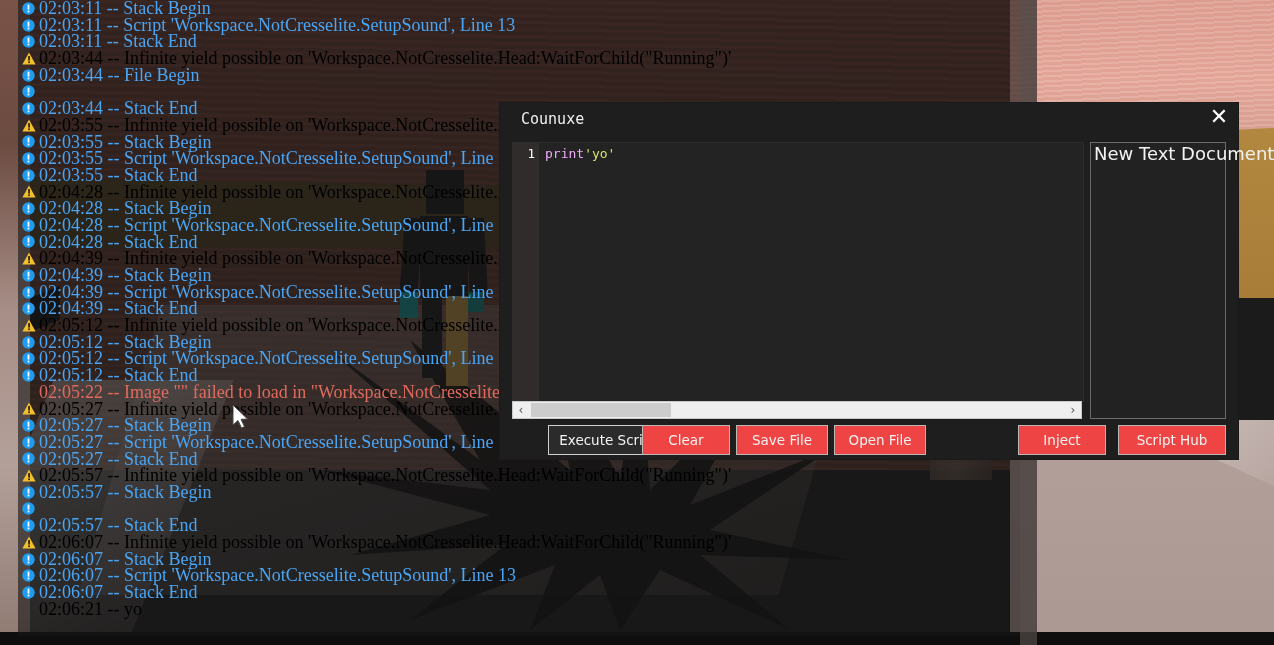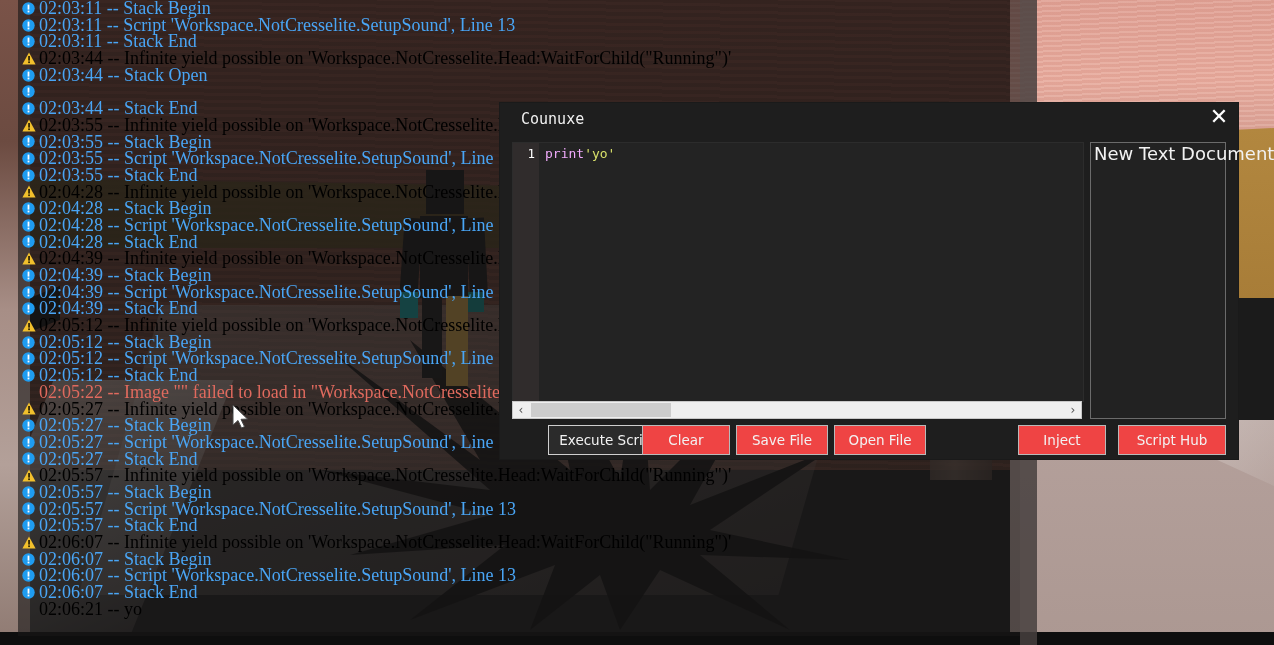--- a/index.html
+++ b/index.html
@@ -278,21 +278,21 @@
         <span>02:03:44 -- Infinite yield possible on 'Workspace.NotCresselite.Head:WaitForChild("Running")'</span>
       </div>
       <div class="console-line ln-info">
         <span class="ic">
           <svg width="13" height="13" viewBox="0 0 13 13">
             <circle cx="6.5" cy="6.5" r="6.2" fill="#1f9cf0"></circle>
             <rect x="5.6" y="2.6" width="1.8" height="5" fill="#fff"></rect>
             <rect x="5.6" y="8.6" width="1.8" height="1.8" fill="#fff"></rect>
           </svg>
         </span>
-        <span>02:03:44 -- Stack Open</span>
+        <span>02:03:44 -- File Begin</span>
       </div>
       <div class="console-line ln-info">
         <span class="ic">
           <svg width="13" height="13" viewBox="0 0 13 13">
             <circle cx="6.5" cy="6.5" r="6.2" fill="#1f9cf0"></circle>
             <rect x="5.6" y="2.6" width="1.8" height="5" fill="#fff"></rect>
             <rect x="5.6" y="8.6" width="1.8" height="1.8" fill="#fff"></rect>
           </svg>
         </span>
       </div>
@@ -531,21 +531,20 @@
         <span>02:05:57 -- Stack Begin</span>
       </div>
       <div class="console-line ln-info">
         <span class="ic">
           <svg width="13" height="13" viewBox="0 0 13 13">
             <circle cx="6.5" cy="6.5" r="6.2" fill="#1f9cf0"></circle>
             <rect x="5.6" y="2.6" width="1.8" height="5" fill="#fff"></rect>
             <rect x="5.6" y="8.6" width="1.8" height="1.8" fill="#fff"></rect>
           </svg>
         </span>
-        <span>02:05:57 -- Script 'Workspace.NotCresselite.SetupSound', Line 13</span>
       </div>
       <div class="console-line ln-info">
         <span class="ic">
           <svg width="13" height="13" viewBox="0 0 13 13">
             <circle cx="6.5" cy="6.5" r="6.2" fill="#1f9cf0"></circle>
             <rect x="5.6" y="2.6" width="1.8" height="5" fill="#fff"></rect>
             <rect x="5.6" y="8.6" width="1.8" height="1.8" fill="#fff"></rect>
           </svg>
         </span>
         <span>02:05:57 -- Stack End</span>

